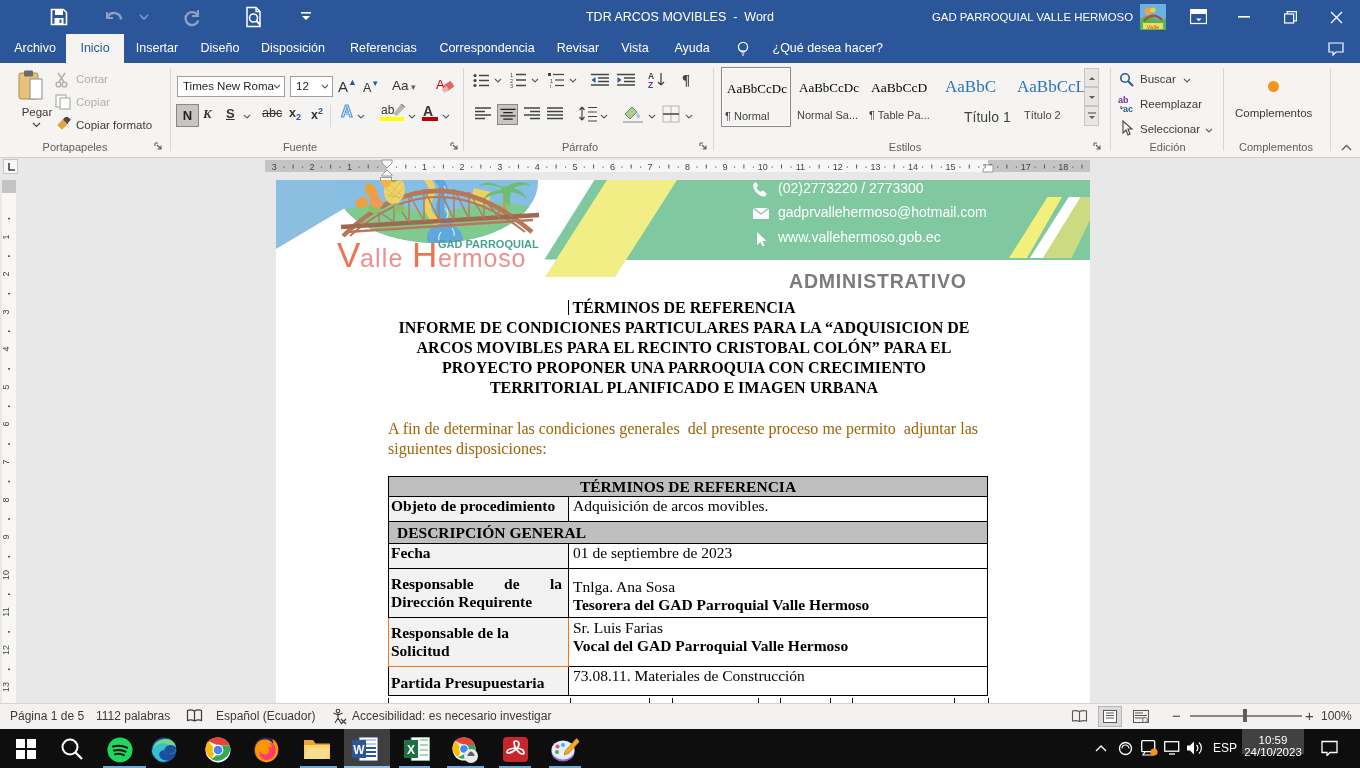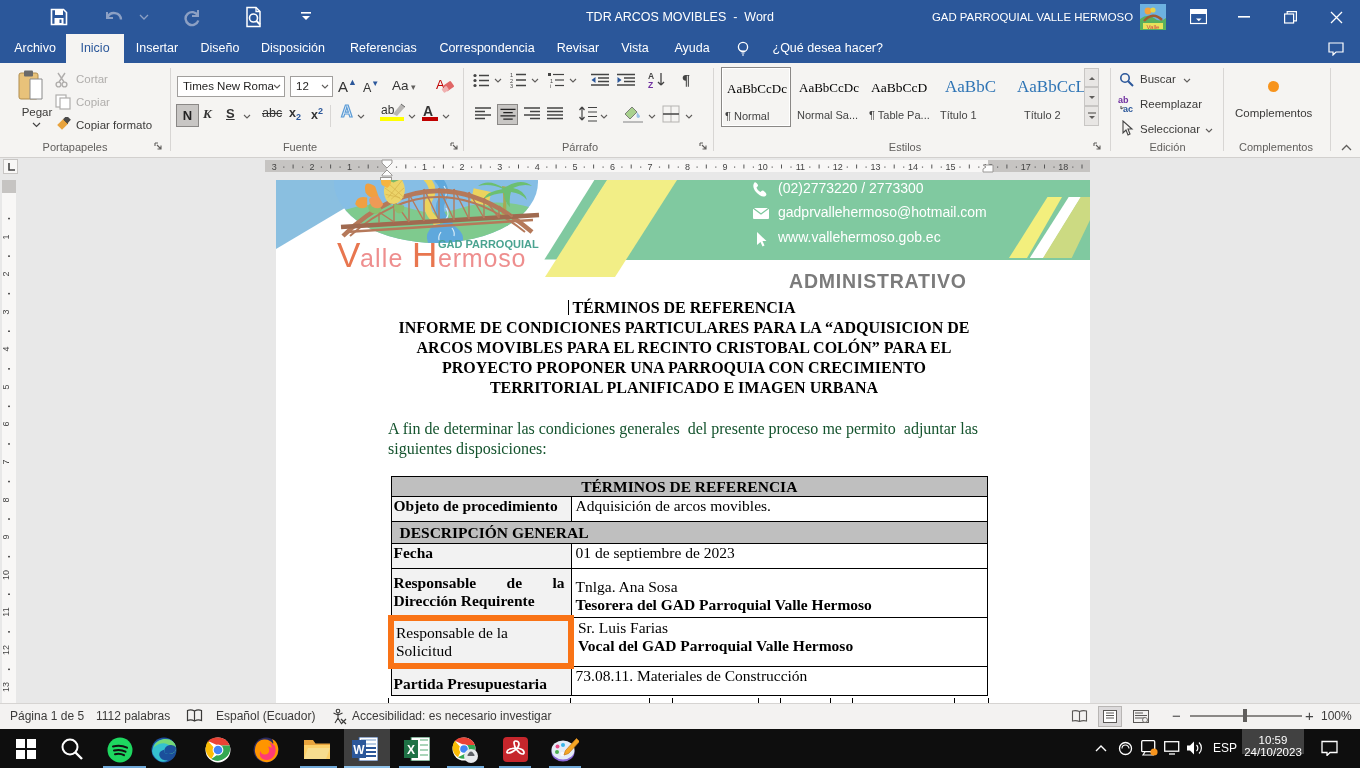--- a/index.html
+++ b/index.html
@@ -290,21 +290,21 @@
   <div class="abs" style="left:794px;top:4px;width:70px;height:60px;">
       <div style="position:absolute;top:13px;left:5px;font-size:13px;color:#000;font-family:'Liberation Serif',serif;">AaBbCcDc</div>
       <div style="position:absolute;top:42px;left:3px;font-size:11px;color:#444;white-space:nowrap;">Normal Sa...</div>
     </div>
   <div class="abs" style="left:866px;top:4px;width:72px;height:60px;">
       <div style="position:absolute;top:13px;left:5px;font-size:13.5px;color:#000;font-family:'Liberation Serif',serif;">AaBbCcD</div>
       <div style="position:absolute;top:42px;left:3px;font-size:11px;color:#444;white-space:nowrap;">¶ Table Pa...</div>
     </div>
   <div class="abs" style="left:940px;top:4px;width:70px;height:60px;">
       <div style="position:absolute;top:10px;left:5px;font-size:17px;color:#2e74b5;font-family:'Liberation Serif',serif;">AaBbC</div>
-      <div style="position:absolute;top:42px;left:0;font-size:11px;color:#444;white-space:nowrap;">Título 1</div>
+      <div style="position:absolute;top:42px;left:24px;font-size:14px;color:#444;white-space:nowrap;">Título 1</div>
     </div>
   <div class="abs" style="left:1012px;top:4px;width:70px;height:60px;">
       <div style="position:absolute;top:10px;left:5px;font-size:17px;color:#2e74b5;font-family:'Liberation Serif',serif;">AaBbCcL</div>
       <div style="position:absolute;top:42px;left:12px;font-size:11px;color:#444;white-space:nowrap;">Título 2</div>
     </div>
   <div class="abs" style="left:1084px;top:5px;width:15px;height:19px;background:#e8e6e4;border:1px solid #c8c6c4;"><svg style="margin:6px 3px" width="8" height="6" viewBox="0 0 8 6">
         <path d="M1 5 l3-3 3 3z" fill="#605e5c"></path>
       </svg></div>
   <div class="abs" style="left:1084px;top:24px;width:15px;height:19px;background:#e8e6e4;border:1px solid #c8c6c4;"><svg style="margin:7px 3px" width="8" height="6" viewBox="0 0 8 6">
         <path d="M1 1 l3 3 3-3z" fill="#605e5c"></path>
@@ -558,21 +558,21 @@
     <div class="abs" style="left:513px;top:90px;width:210px;font-size:19.5px;font-weight:bold;color:#7b7b7b;letter-spacing:0.8px;">ADMINISTRATIVO</div>
 
     <div class="abs serif" style="left:107px;top:118px;width:602px;text-align:center;font-weight:bold;font-size:16px;line-height:20px;color:#000;">
       TÉRMINOS DE REFERENCIA<br>
       INFORME DE CONDICIONES PARTICULARES PARA LA “ADQUISICION DE<br>
       ARCOS MOVIBLES PARA EL RECINTO CRISTOBAL COLÓN” PARA EL<br>
       PROYECTO PROPONER UNA PARROQUIA CON CRECIMIENTO<br>
       TERRITORIAL PLANIFICADO E IMAGEN URBANA
     </div>
     <div class="abs" style="left:292px;top:120px;width:1px;height:15px;background:#000;"></div>
-    <div class="abs serif" style="left:112px;top:239px;width:590px;text-align:justify;font-size:16px;line-height:20px;color:#14532d;">A fin de determinar las condiciones generales&nbsp; del presente proceso me permito&nbsp; adjuntar las siguientes disposiciones:</div>
+    <div class="abs serif" style="left:112px;top:239px;width:590px;text-align:justify;font-size:16px;line-height:20px;color:#a16207;">A fin de determinar las condiciones generales&nbsp; del presente proceso me permito&nbsp; adjuntar las siguientes disposiciones:</div>
 
     <div class="abs" style="left:112px;top:296px;width:601px;">
       <table style="border-collapse:collapse;width:600px;font-family:'Liberation Serif',serif;font-size:15.5px;color:#000;">
         <tbody>
             <tr>
               <td colspan="2" style="border:1px solid #000;background:#bfbfbf;text-align:center;font-weight:bold;height:20px;padding:0;">TÉRMINOS DE REFERENCIA</td>
             </tr>
         <tr>
           <td style="border:1px solid #000;background:#f2f2f2;font-weight:bold;width:180px;height:25px;padding:0 0 0 2px;vertical-align:top;">Objeto de procedimiento</td>
           <td style="border:1px solid #000;padding:0 0 0 4px;vertical-align:top;">Adquisición de arcos movibles.</td>
@@ -589,21 +589,21 @@
             <div style="display:flex;justify-content:space-between;">
                   <span>Responsable</span>
                   <span>de</span>
                   <span>la</span>
                 </div>
             <div>Dirección Requirente</div>
           </td>
           <td style="border:1px solid #000;padding:9px 0 0 4px;vertical-align:top;">Tnlga. Ana Sosa<br><b>Tesorera del GAD Parroquial Valle Hermoso</b></td>
         </tr>
         <tr>
-          <td style="border:6px solid #f97316;background:#f2f2f2;font-weight:normal;height:48.5px;padding:0 0 0 2px;vertical-align:middle;">Responsable de la<br>Solicitud</td>
+          <td style="border:1px solid #f97316;background:#f2f2f2;font-weight:bold;height:48.5px;padding:0 0 0 2px;vertical-align:middle;">Responsable de la<br>Solicitud</td>
           <td style="border:1px solid #000;padding:1px 0 0 4px;vertical-align:top;">Sr. Luis Farias<br><b>Vocal del GAD Parroquial Valle Hermoso</b></td>
         </tr>
         <tr>
           <td style="border:1px solid #000;background:#f2f2f2;font-weight:bold;height:29px;padding:5px 0 0 2px;vertical-align:middle;">Partida Presupuestaria</td>
           <td style="border:1px solid #000;padding:0 7px 0 4px;vertical-align:top;">73.08.11. Materiales de Construcción</td>
         </tr>
       </tbody>
         </table>
     </div>
 

